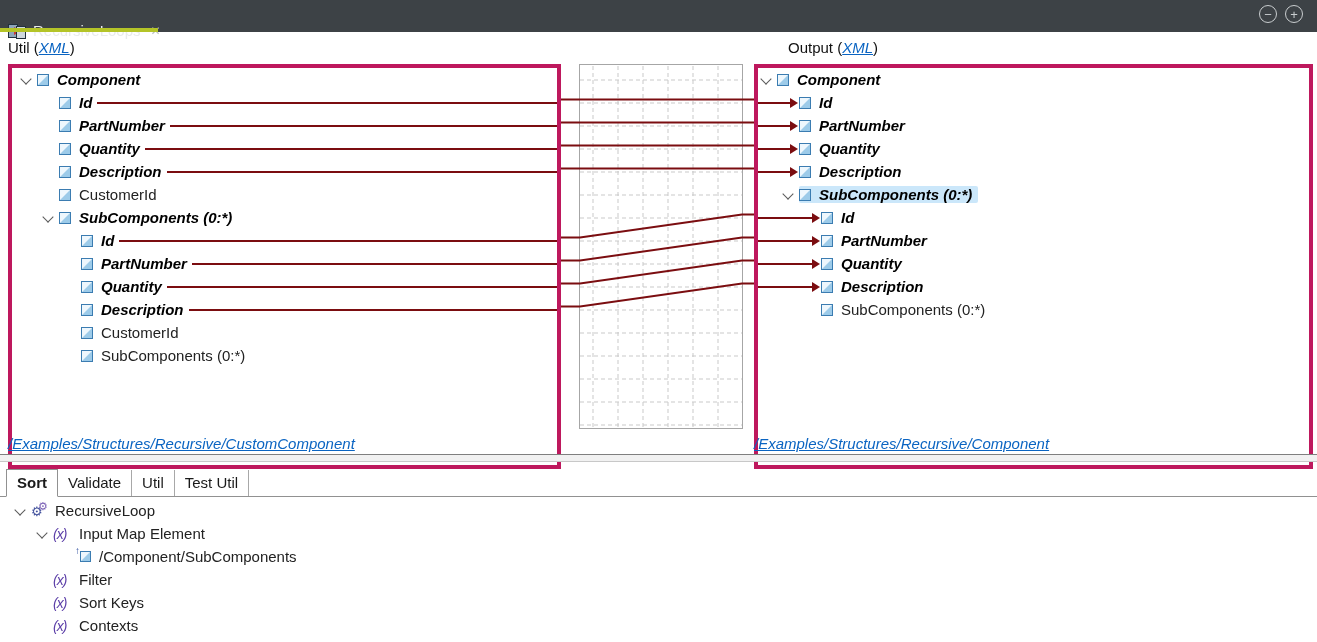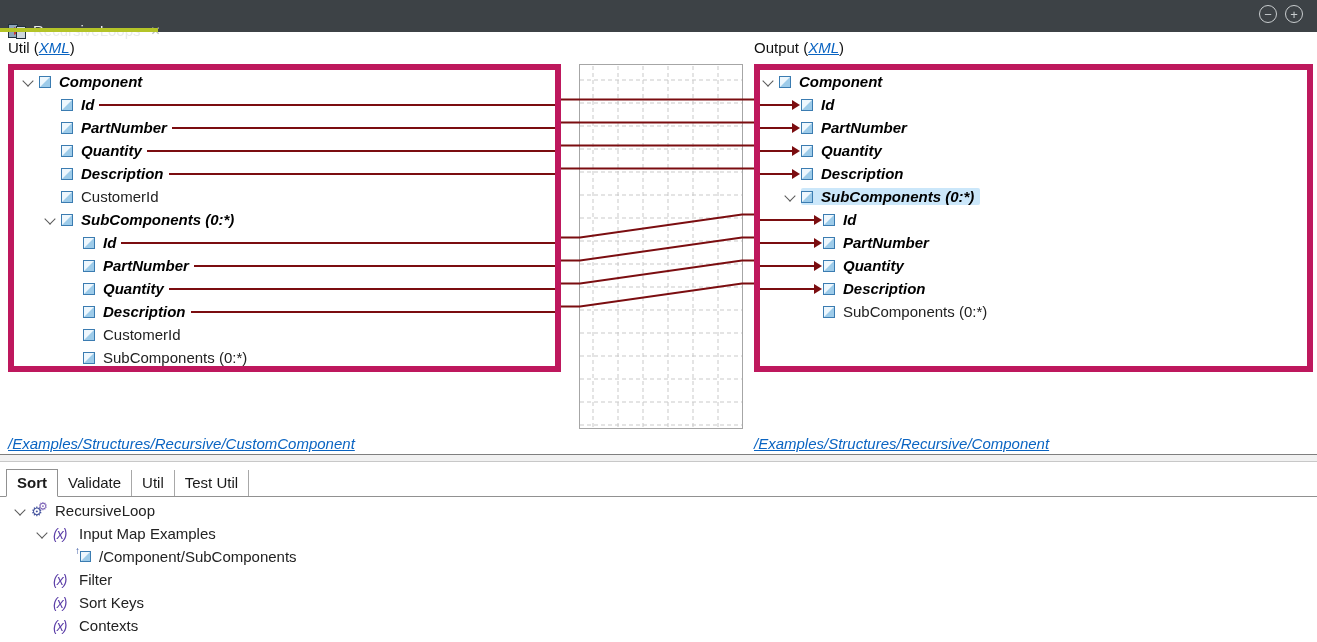--- a/index.html
+++ b/index.html
@@ -20,21 +20,21 @@
   .winctl{position:absolute;top:5px;width:18px;height:18px;border:1.5px solid #c9cdcf;border-radius:50%;color:#c9cdcf;display:flex;align-items:center;justify-content:center;font-size:13px;line-height:1;box-sizing:border-box;}
   .winctl.min{right:40px;}
   .winctl.max{right:14px;}
 
   
   .phead{position:absolute;top:39px;font-size:15px;color:#111;}
   .phead a,.pfoot a{color:var(--link,#0a64c2);text-decoration:underline;cursor:pointer;font-style:italic;}
   .pfoot{position:absolute;top:435px;font-size:15px;}
 
   
-  .panel{position:absolute;top:64px;height:308px;background:#fff;border:6px solid #be185d;box-sizing:border-box;overflow:hidden;}
+  .panel{position:absolute;top:64px;height:405px;background:#fff;border:4px solid #be185d;box-sizing:border-box;overflow:hidden;}
   .panel.input{left:8px;width:553px;}
   .panel.output{left:754px;width:559px;}
   .gridpanel{position:absolute;top:64px;left:579px;width:164px;height:365px;background:#fff;border:1px solid #a6a6a6;box-sizing:border-box;}
   .mapsvg{position:absolute;top:64px;left:561px;width:193px;height:365px;z-index:5;}
 
   .trow{position:relative;height:23px;display:flex;align-items:center;font-size:15px;color:#222;white-space:nowrap;}
   .trow .lbl{padding:0 2px;}
   .trow.mapped .lbl{font-weight:700;font-style:italic;color:#000;}
   .selwrap{display:flex;align-items:center;background:var(--selection,#cbe7fa);border-radius:2px;padding-right:4px;}
   .chev{width:19px;height:12px;position:relative;flex:0 0 19px;}
@@ -80,21 +80,21 @@
       <span class="close">✕</span>
     </div>
     <div class="tab-underline"></div>
     <div class="winctl min">−</div>
     <div class="winctl max">+</div>
   </div>
 
   <div class="phead" style="left:8px;">
     <span>Util (</span><a>XML</a><span>)</span>
   </div>
-  <div class="phead" style="left:754px;">
+  <div class="phead" style="left:788px;">
     <span>Output (</span><a>XML</a><span>)</span>
   </div>
 
   <div class="panel input" id="input-tree">
       <div class="trow mapped" style="padding-left: 6px;">
         <span class="chev"></span>
         <span class="eicon"></span>
         <span class="lbl">Component</span>
       </div>
       <div class="trow mapped" style="padding-left: 47px;">
@@ -263,21 +263,21 @@
         <span class="chev"></span>
         <span class="gears">
           <span class="g1">⚙</span>
           <span class="g2">⚙</span>
         </span>
         <span class="lbl">RecursiveLoop</span>
       </div>
       <div class="trow" style="padding-left: 34px;">
         <span class="chev"></span>
         <span class="fxicon">(x)</span>
-        <span class="lbl">Input Map Examples</span>
+        <span class="lbl">Input Map Element</span>
       </div>
       <div class="trow" style="padding-left: 75px;">
         <span class="eref">
           <span class="ar">↑</span>
           <span class="sq"></span>
         </span>
         <span class="lbl">/Component/SubComponents</span>
       </div>
       <div class="trow" style="padding-left: 53px;">
         <span class="fxicon">(x)</span>

